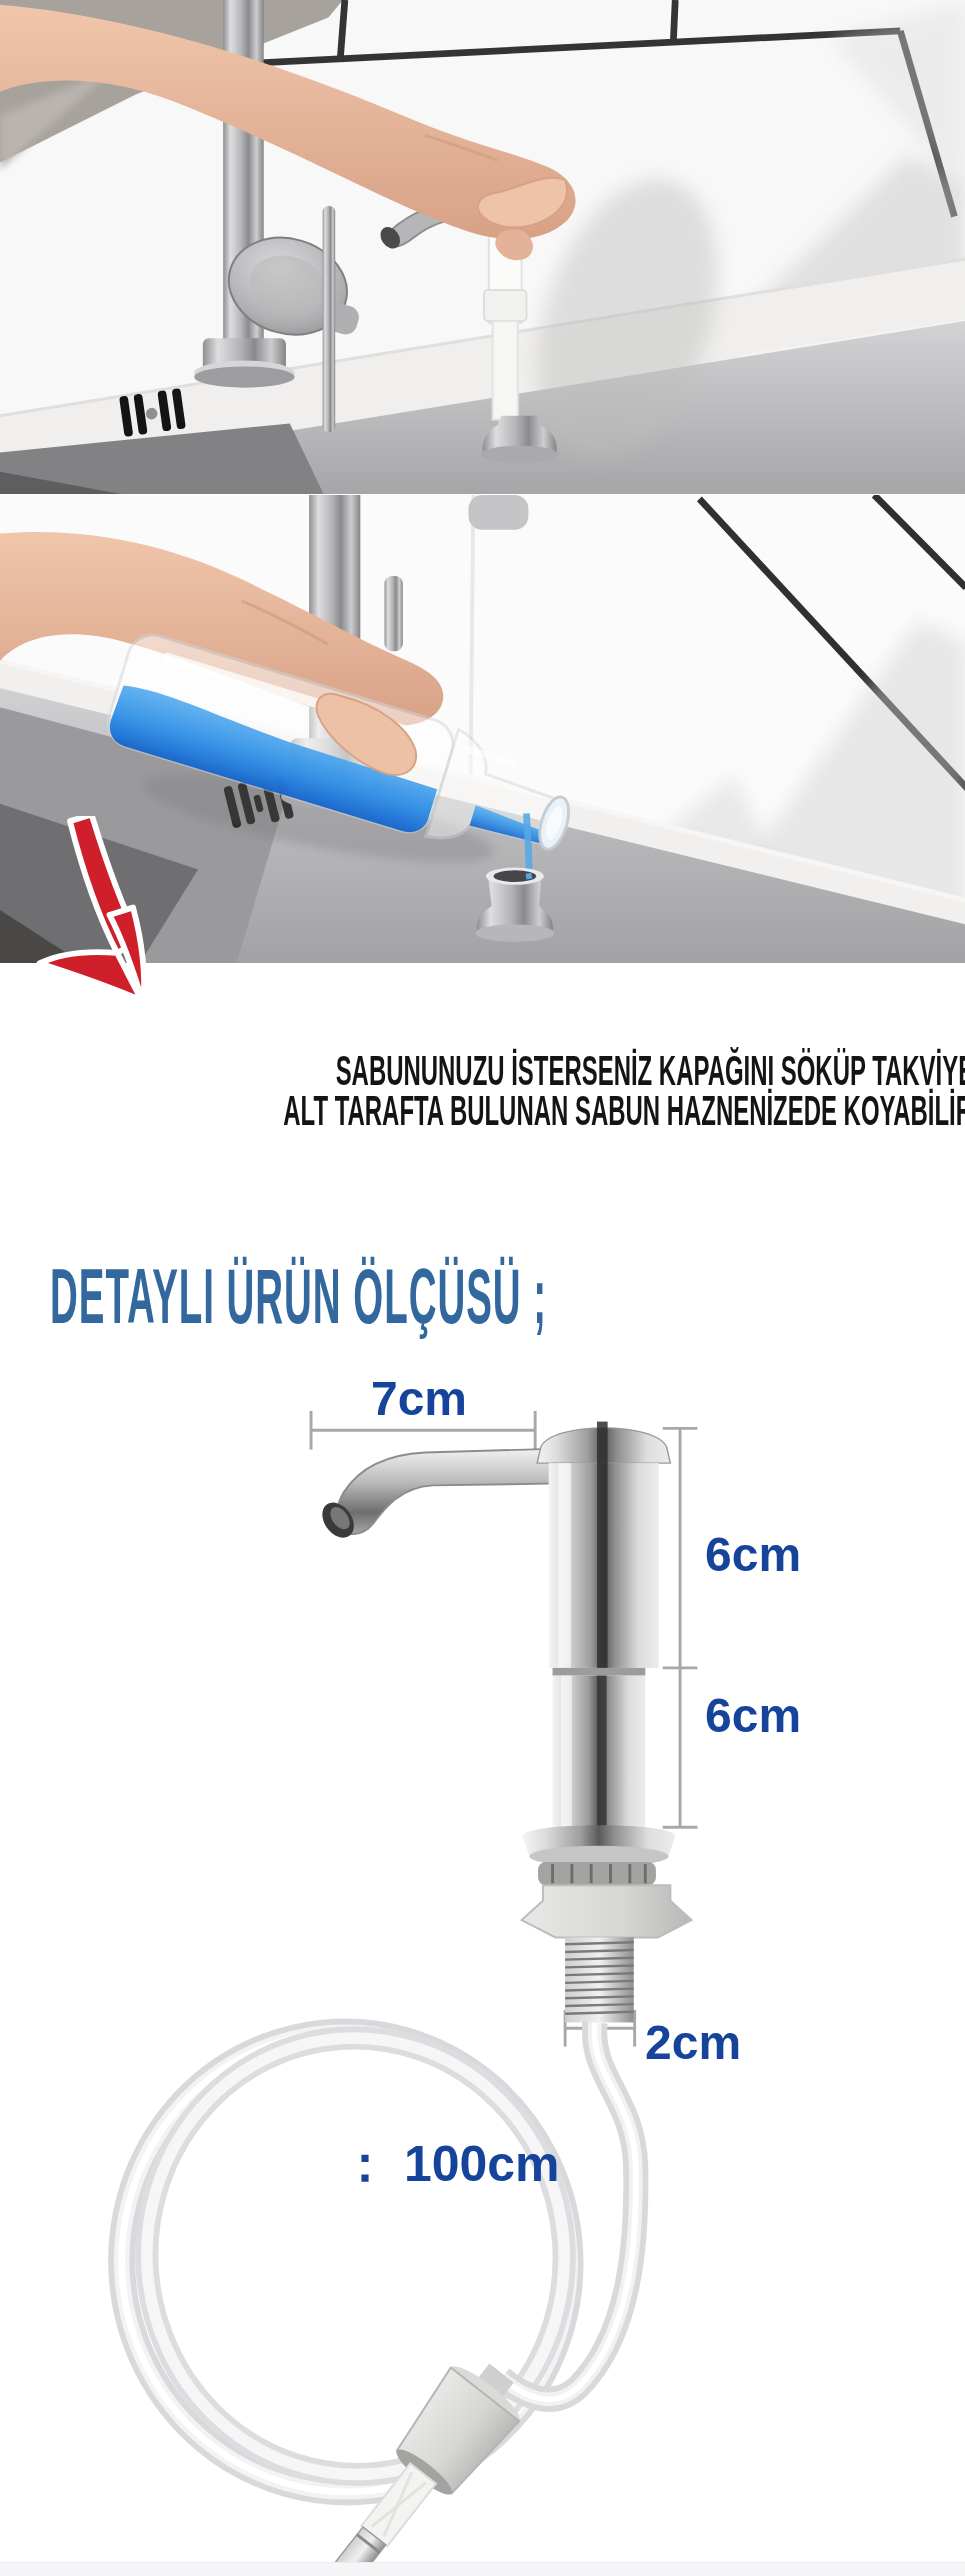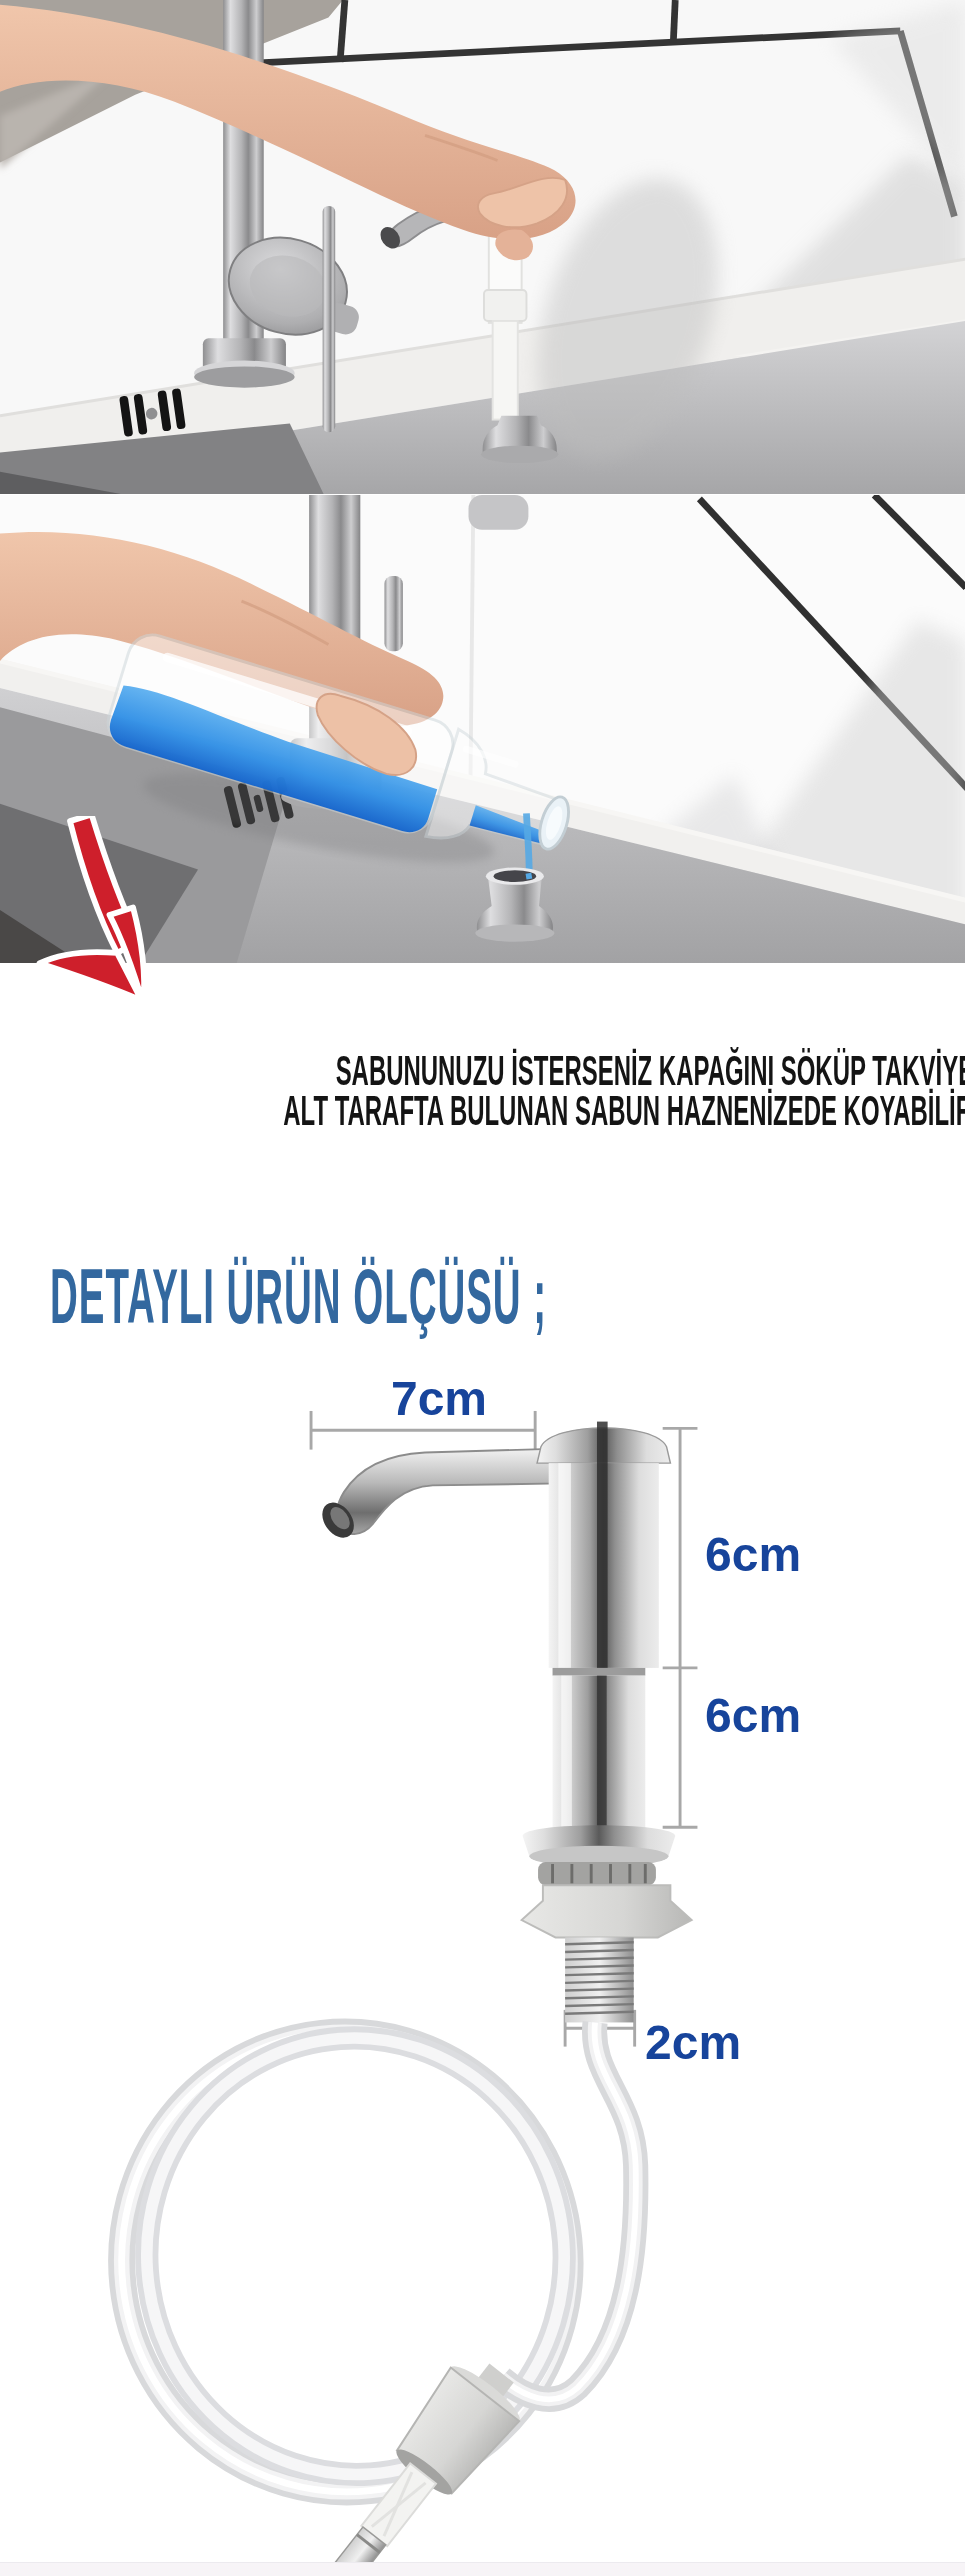--- a/index.html
+++ b/index.html
@@ -11,21 +11,21 @@
   #arrow-wrap{position:absolute;left:19.3px;top:816px;width:241px;height:237px;z-index:5;}
   .instr{position:absolute;left:0;width:966px;text-align:center;color:#141414;
          font-weight:bold;font-size:42px;line-height:41px;white-space:nowrap;}
   .instr span{display:inline-block;transform:scaleX(0.57);transform-origin:50% 50%;}
   #instr-line1{top:1050px;}
   #instr-line2{top:1090px;}
   #section-heading{position:absolute;left:50px;top:1256px;color:#33689f;font-weight:bold;
                    font-size:77px;line-height:81px;white-space:nowrap;}
   #section-heading span{display:inline-block;transform:scaleX(0.5);transform-origin:0 50%;letter-spacing:1.9px;}
   .dim-label{position:absolute;color:#17449b;font-weight:bold;font-size:48px;line-height:48px;white-space:nowrap;}
-  #label-7cm{left:419px;top:1375px;transform:translateX(-50%);margin-left:20px;}
+  #label-7cm{left:419px;top:1375px;transform:translateX(-50%);}
   #label-6cm-upper{left:705px;top:1531px;}
   #label-6cm-lower{left:705px;top:1692px;}
   #label-2cm{left:645px;top:2011px;margin-top:8px;}
   #label-100cm{left:340px;top:2140px;font-size:50px;}
   #diagram{position:absolute;left:0;top:1352px;width:966px;height:1224px;}
   #bottom-strip{position:absolute;left:0;top:2562px;width:966px;height:13.5px;
                 background:#f7f4f7;border-top:1px solid #eceaef;}
 </style>
 </head>
 <body>
@@ -364,16 +364,17 @@
       <rect x="-15" y="134" width="30" height="56" fill="url(#dthread)" stroke="#9a9a98" stroke-width="1.5"></rect>
       <line x1="-15" y1="144" x2="15" y2="144" stroke="#8a8a88" stroke-width="3"></line>
       <ellipse cx="0" cy="190" rx="13" ry="7" fill="#3b3b39" stroke="#cfcfcd" stroke-width="2"></ellipse>
     </g>
   </svg>
 
   <div id="label-7cm" class="dim-label">7cm</div>
   <div id="label-6cm-upper" class="dim-label">6cm</div>
   <div id="label-6cm-lower" class="dim-label">6cm</div>
   <div id="label-2cm" class="dim-label">2cm</div>
+  <div id="label-100cm" class="dim-label">： 100cm</div>
 
   <div id="bottom-strip"></div>
 </div>
 
 
 </body></html>

